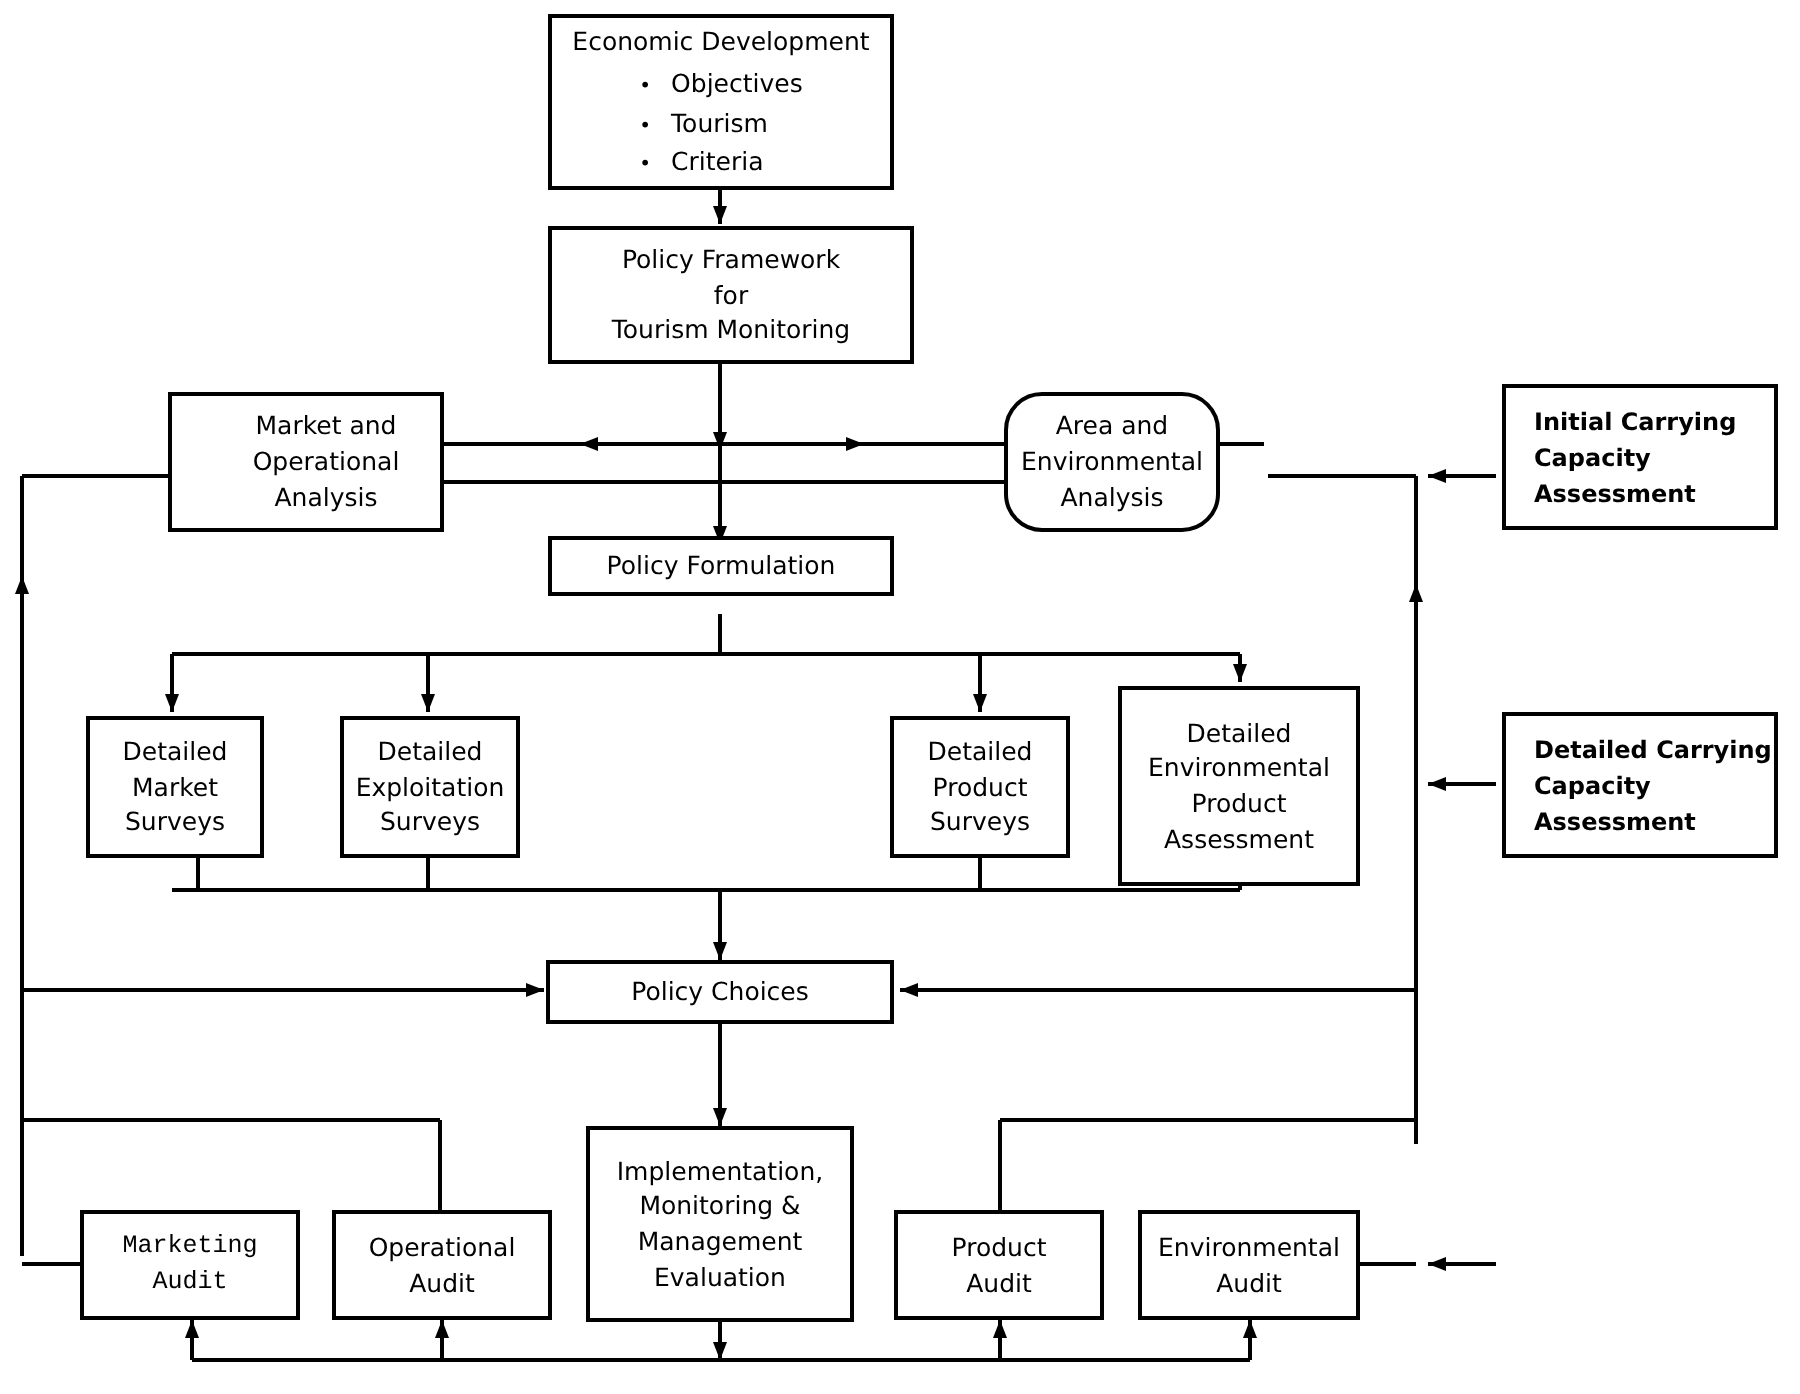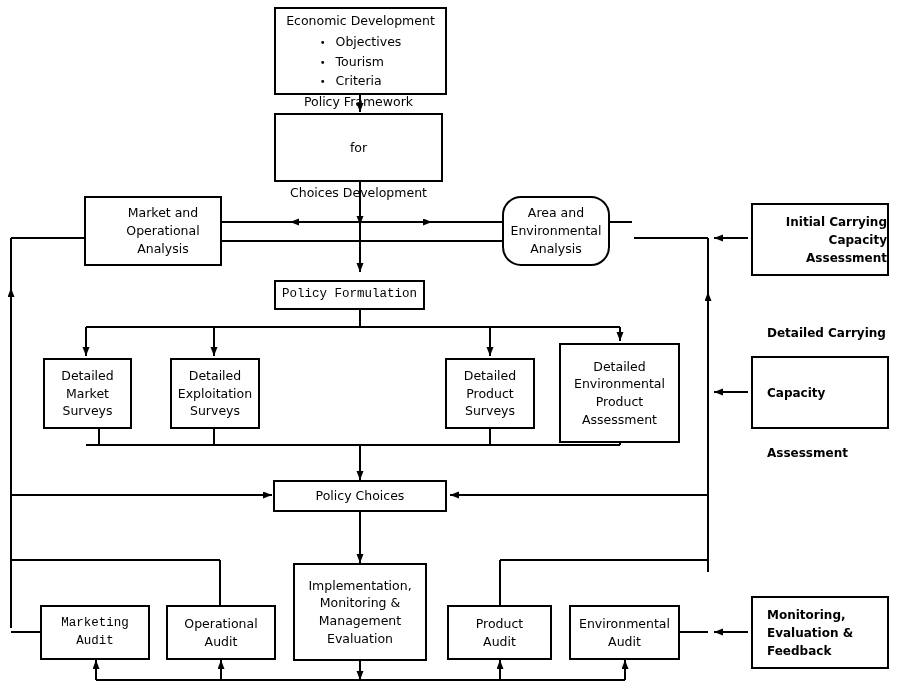--- a/index.html
+++ b/index.html
@@ -153,39 +153,39 @@
         <span class="bullet-dot">•</span>
         <span>Tourism</span>
       </div>
       <div class="bullet-row">
         <span class="bullet-dot">•</span>
         <span>Criteria</span>
       </div>
     </div>
   </div>
 
-  <div class="node" style="left:274px; top:113px; width:169px; height:69px;gap:28px;">
+  <div class="node" style="left:274px; top:113px; width:183px; height:69px;">
     <span class="line">Policy Framework</span>
     <span class="line">for</span>
-    <span class="line">Choices Development</span>
+    <span class="line">Tourism Monitoring</span>
   </div>
 
   <div class="node" style="left:84px; top:196px; width:138px; height:70px;padding-left:20px;">
     <span class="line">Market and</span>
     <span class="line">Operational</span>
     <span class="line">Analysis</span>
   </div>
 
   <div class="node" style="left:502px; top:196px; width:108px; height:70px;border-radius:19px;">
     <span class="line">Area and</span>
     <span class="line">Environmental</span>
     <span class="line">Analysis</span>
   </div>
 
-  <div class="node" style="left:274px; top:280px; width:151px; height:30px;font-family:Liberation Mono, monospace;">
+  <div class="node" style="left:274px; top:268px; width:173px; height:30px;">
     <span class="line">Policy Formulation</span>
   </div>
 
   <div class="node" style="left:43px; top:358px; width:89px; height:71px;">
     <span class="line">Detailed</span>
     <span class="line">Market</span>
     <span class="line">Surveys</span>
   </div>
 
   <div class="node" style="left:170px; top:358px; width:90px; height:71px;">
@@ -231,31 +231,26 @@
   <div class="node" style="left:447px; top:605px; width:105px; height:55px;">
     <span class="line">Product</span>
     <span class="line">Audit</span>
   </div>
 
   <div class="node" style="left:569px; top:605px; width:111px; height:55px;">
     <span class="line">Environmental</span>
     <span class="line">Audit</span>
   </div>
 
-  <div class="note" style="left:751px; top:203px; width:138px; height:73px;align-items:flex-end;">
+  <div class="note" style="left:751px; top:192px; width:138px; height:73px;">
     <span class="line">Initial Carrying</span>
     <span class="line">Capacity</span>
     <span class="line">Assessment</span>
   </div>
 
-  <div class="note" style="left:751px; top:356px; width:138px; height:73px;gap:42px;">
+  <div class="note" style="left:751px; top:356px; width:138px; height:73px;">
     <span class="line">Detailed Carrying</span>
     <span class="line">Capacity</span>
     <span class="line">Assessment</span>
   </div>
 
-  <div class="note" style="left:751px; top:596px; width:138px; height:73px;">
-    <span class="line">Monitoring,</span>
-    <span class="line">Evaluation &amp;</span>
-    <span class="line">Feedback</span>
-  </div>
 
 </div>
 
 </body></html>

